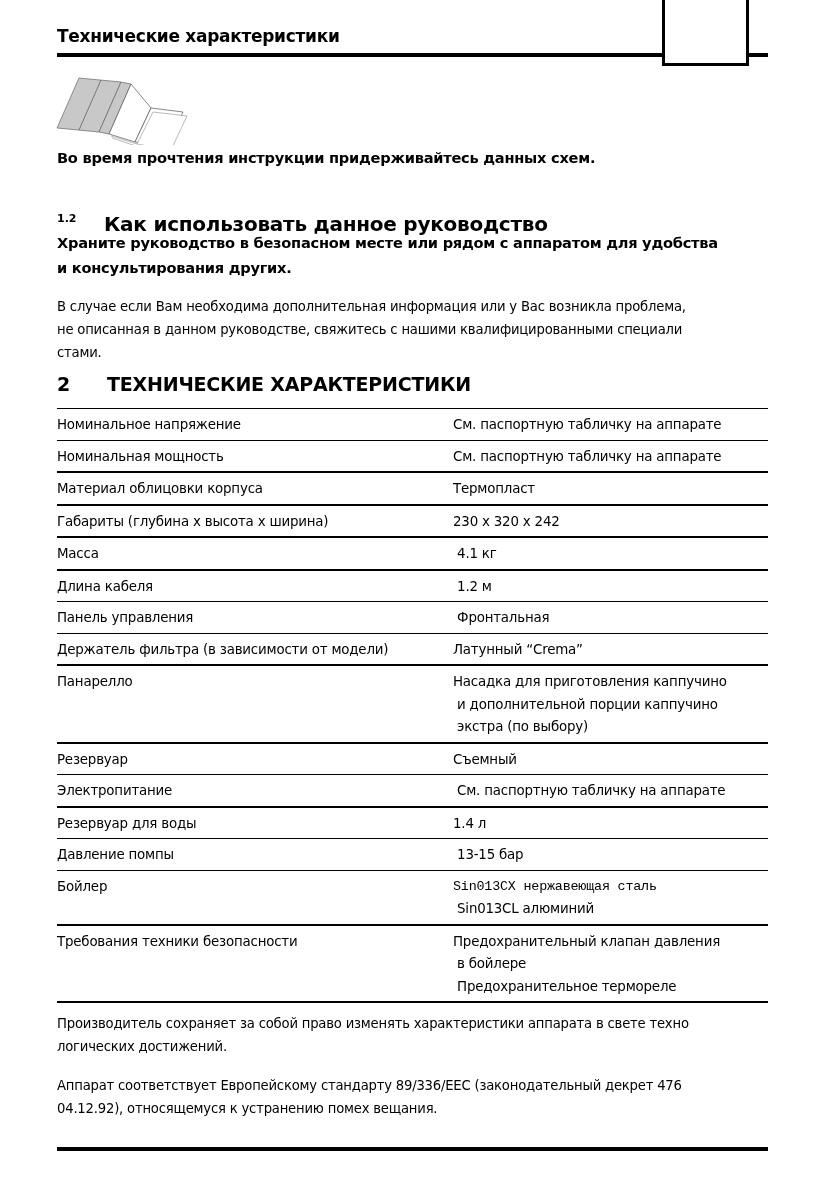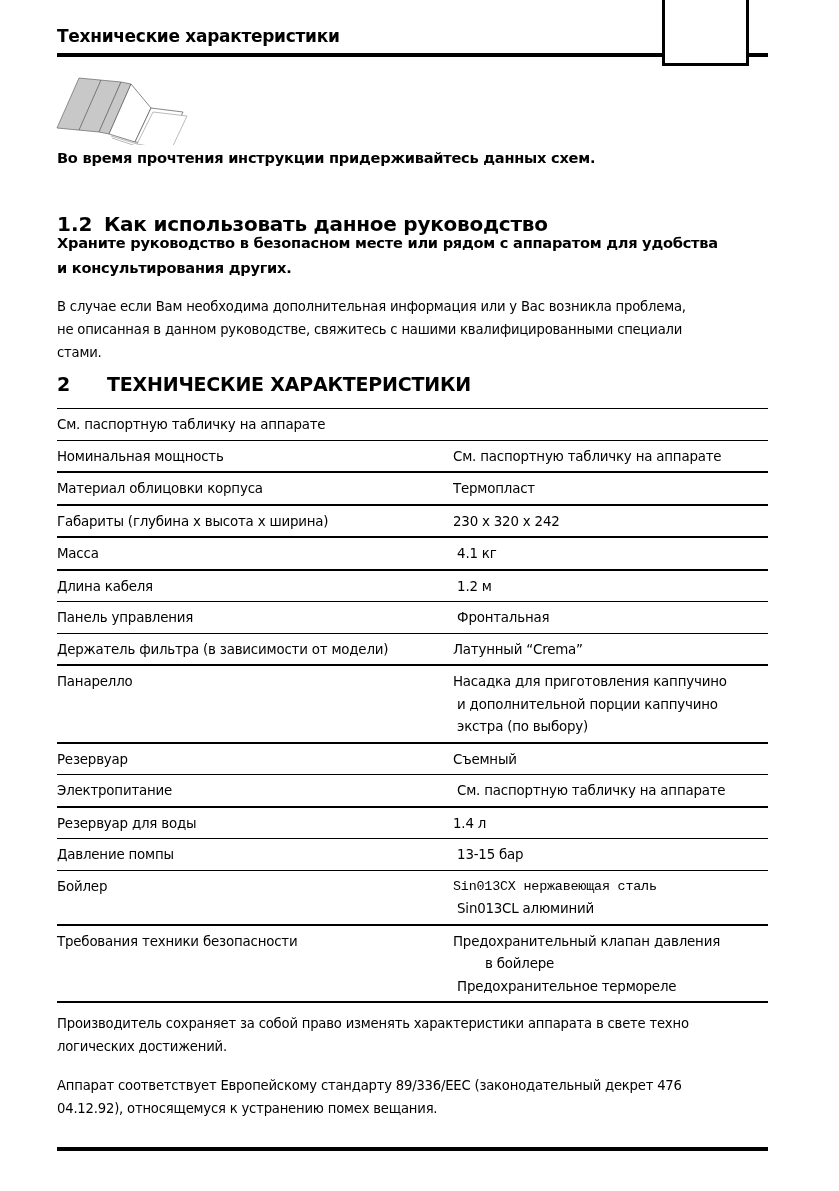--- a/index.html
+++ b/index.html
@@ -7,21 +7,21 @@
          font-family: "DejaVu Sans", sans-serif; color: #000; }
   .abs { position: absolute; }
   .running-head { left: 57px; top: 26px; font-size: 17px; font-weight: bold; letter-spacing: -0.3px; }
   .head-rule { left: 57px; top: 53px; width: 711px; height: 4px; background: #000; }
   .tab-box { left: 662px; top: -4px; width: 81px; height: 64px; border: 3px solid #000; background: #fff; }
   .illus { left: 55px; top: 70px; width: 135px; height: 75px; }
   .bold-p { left: 57px; font-size: 14.6px; font-weight: bold; line-height: 25px; letter-spacing: -0.25px; }
   .reg-p { left: 57px; font-size: 13.2px; line-height: 23px; letter-spacing: -0.2px; width: 720px; }
   .sec-num { left: 57px; top: 373px; font-size: 19px; font-weight: bold; }
   .sec-title { left: 107px; top: 373px; font-size: 19px; font-weight: bold; letter-spacing: -0.2px; }
-  .sub-num { left: 57px; top: 212px; font-size: 20px; font-weight: bold; }
+  .sub-num { left: 57px; top: 212px; font-size: 11px; font-weight: bold; }
   .sub-title { left: 104px; top: 212px; font-size: 20px; font-weight: bold; letter-spacing: -0.25px; }
   .spec-table { left: 57px; top: 408px; width: 711px; }
   .row { position: relative; display: flex; border-top: 1px solid #000; font-size: 13.4px; letter-spacing: -0.2px; line-height: 22.5px; }
   .row.thick { border-top: 2px solid #000; }
   .row .label { width: 396px; padding: 5px 0 3px 0; }
   .row .value { flex: 1; padding: 5px 0 3px 0; }
   .row .value div { white-space: nowrap; }
   .table-end { height: 0; border-top: 2px solid #000; }
   .foot-rule { left: 57px; top: 1147px; width: 711px; height: 4px; background: #000; }
 </style>
@@ -57,20 +57,21 @@
   <div>В случае если Вам необходима дополнительная информация или у Вас возникла проблема,</div>
   <div>не описанная в данном руководстве, свяжитесь с нашими квалифицированными специали</div>
   <div>стами.</div>
 </div>
 
 <div class="abs sec-num">2</div>
 <div class="abs sec-title">ТЕХНИЧЕСКИЕ ХАРАКТЕРИСТИКИ</div>
 
 <div class="abs spec-table" id="spec-table">
     <div class="row">
+      <div class="label">Номинальное напряжение</div>
       <div class="value">
         <div style="white-space: pre;">См. паспортную табличку на аппарате</div>
       </div>
     </div>
     <div class="row">
       <div class="label">Номинальная мощность</div>
       <div class="value">
         <div style="white-space: pre;">См. паспортную табличку на аппарате</div>
       </div>
     </div>
@@ -146,21 +147,21 @@
       <div class="label">Бойлер</div>
       <div class="value">
         <div style="white-space: pre; font-family: Liberation Mono, monospace;">Sin013CX нержавеющая сталь</div>
         <div style="white-space: pre;"> Sin013CL алюминий</div>
       </div>
     </div>
     <div class="row thick">
       <div class="label">Требования техники безопасности</div>
       <div class="value">
         <div style="white-space: pre;">Предохранительный клапан давления</div>
-        <div style="white-space: pre; margin-left: 28px;"> в бойлере</div>
+        <div style="white-space: pre;"> в бойлере</div>
         <div style="white-space: pre;"> Предохранительное термореле</div>
       </div>
     </div>
     <div class="table-end"></div>
   </div>
 
 <div class="abs reg-p" style="top:1012px;">
   <div>Производитель сохраняет за собой право изменять характеристики аппарата в свете техно</div>
   <div>логических достижений.</div>
 </div>

